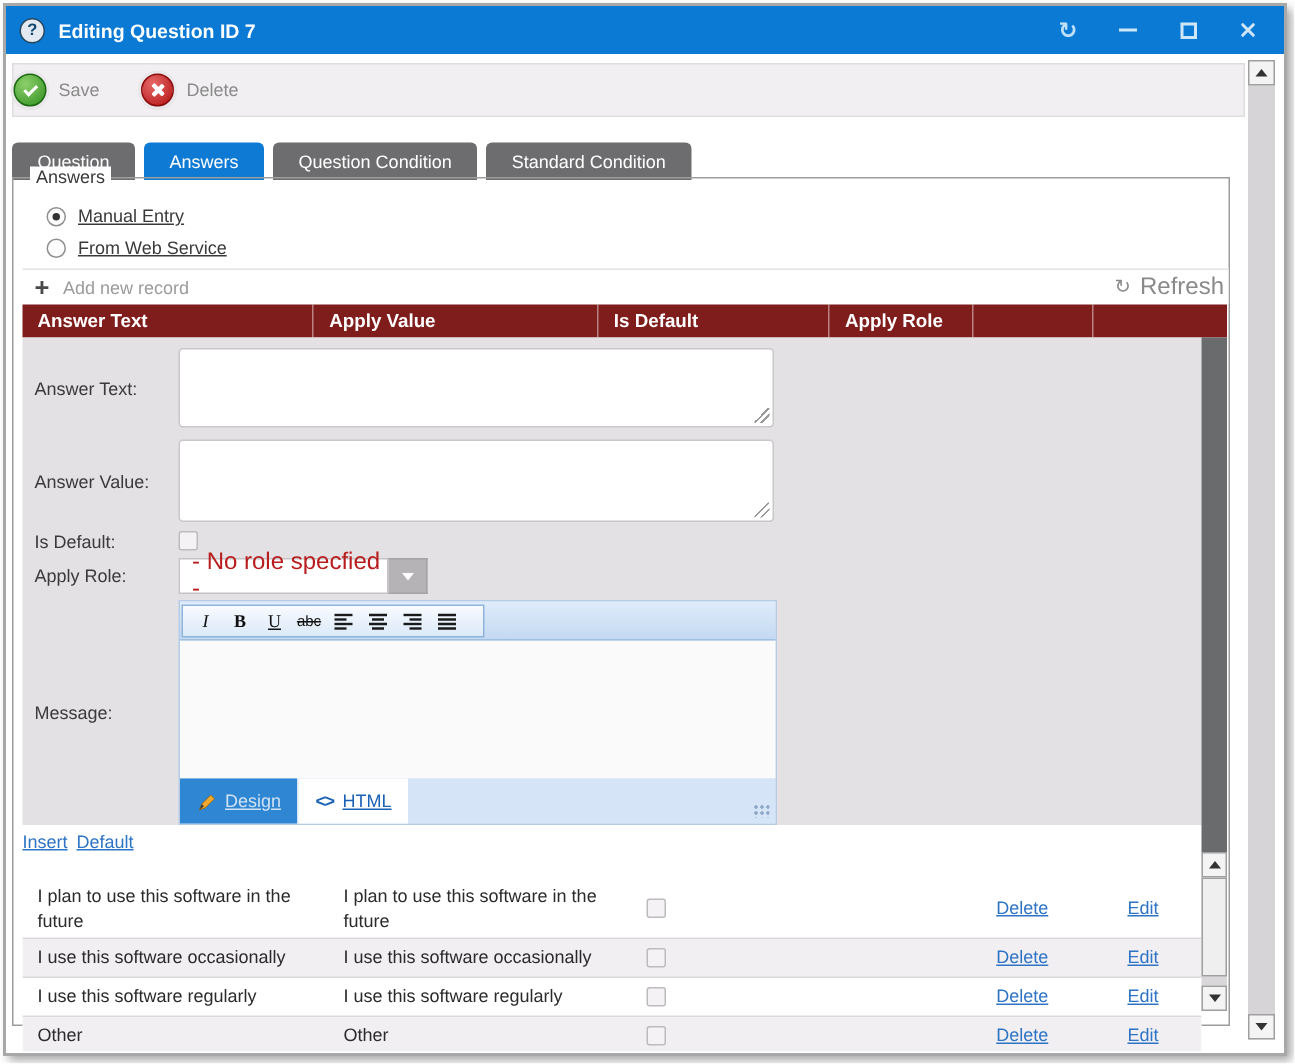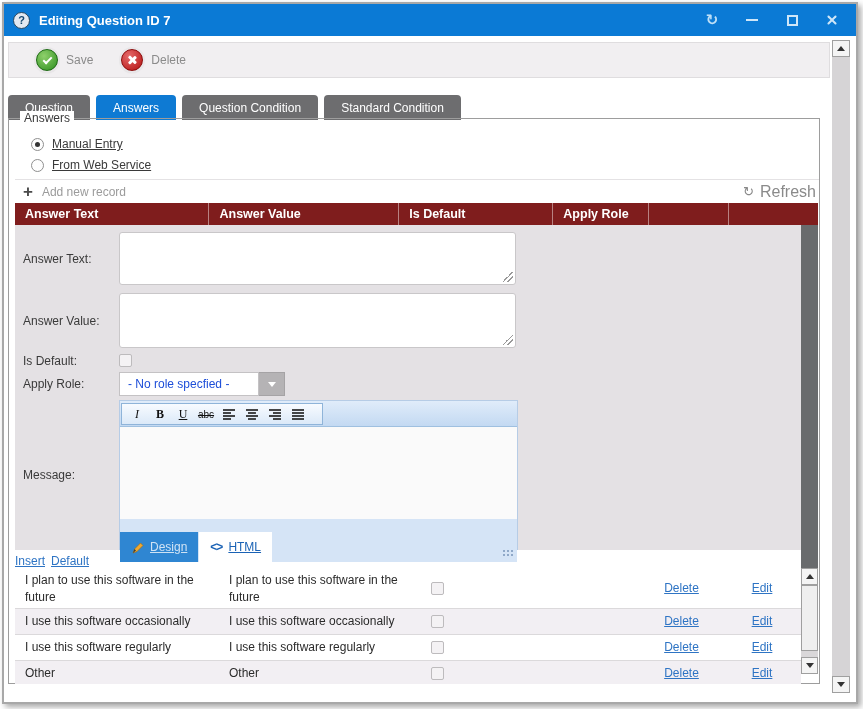--- a/index.html
+++ b/index.html
@@ -23,21 +23,21 @@
   .min-bar { width:12px; height:2px; background:#cfe6f8; }
   .max-box { width:11px; height:11px; border:2px solid #cfe6f8; }
   .cross { position:relative; width:12px; height:12px; }
   .cross::before, .cross::after { content:""; position:absolute; left:5px; top:0; width:2px; height:12px;
                                   background:#cfe6f8; border-radius:1px; }
   .cross::before { transform:rotate(45deg); }
   .cross::after  { transform:rotate(-45deg); }
 
   
   .toolbar { position:absolute; left:4px; top:38px; width:822px; height:36px; background:#f1eff1;
-             border:1px solid #dfdddf; display:flex; align-items:center; gap:28px; padding-left:27px; }
+             border:1px solid #dfdddf; display:flex; align-items:center; gap:28px; padding-left:0; }
   .tool-btn { display:flex; align-items:center; gap:8px; }
   .tool-icon { width:22px; height:22px; border-radius:50%; display:flex; align-items:center;
                justify-content:center; box-shadow:0 0 0 2px #e9e7e9, 0 1px 2px rgba(0,0,0,.35); }
   .save-icon { background:radial-gradient(circle at 35% 30%, #8ed06b, #2e8f1f); border:1px solid #1c6a12; }
   .delete-icon { background:radial-gradient(circle at 35% 30%, #e66a6a, #b31010); border:1px solid #8c0b0b; }
   .check-shape { width:9px; height:5px; border-left:2px solid #fff; border-bottom:2px solid #fff;
                  transform:rotate(-45deg); margin-top:-2px; }
   .x-shape { position:relative; width:10px; height:10px; }
   .x-shape::before, .x-shape::after { content:""; position:absolute; left:4px; top:0; width:2.5px;
                                       height:10px; background:#fff; border-radius:1px; }
@@ -77,53 +77,53 @@
 
   
   .formbg { position:absolute; left:6px; top:106px; width:786px; height:325px; background:#e4e1e4; }
   .darkstrip { position:absolute; left:792px; top:106px; width:17px; height:343px; background:#696b6d; }
   .flabel { position:absolute; left:8px; display:flex; align-items:center; font-size:12px; color:#3a3a3a; }
   .tbox { position:absolute; left:104px; width:397px; background:#fff; border:1px solid #c9c7c9; border-radius:3px; }
   .corner { position:absolute; right:2px; bottom:2px; width:10px; height:10px;
             background:linear-gradient(135deg, transparent 0 45%, #999 45% 53%, transparent 53% 68%, #999 68% 76%, transparent 76%); }
   .cb { width:13px; height:13px; background:#f4f2f4; border:1px solid #bdbbbd; border-radius:2px; }
   .dd { position:absolute; left:104px; top:147px; height:24px; display:flex; }
-  .dd-field { width:140px; height:24px; background:#fff; border:1px solid #c4c2c4; font-size:12px; color:#1d4ed8;
+  .dd-field { width:140px; height:24px; background:#fff; border:1px solid #c4c2c4; font-size:16px; color:#b91c1c;
               display:flex; align-items:center; padding-left:8px; }
   .dd-btn { width:26px; height:24px; background:#b5b3b5; border:1px solid #a5a3a5; border-left:none;
             display:flex; align-items:center; justify-content:center; }
   .tri-down-sm { width:0; height:0; border-left:4px solid transparent; border-right:4px solid transparent;
                  border-top:5px solid #fff; }
 
   
   .editor { position:absolute; left:104px; top:175px; width:399px; height:150px; border:1px solid #b6cce6;
             background:#d5e4f6; }
   .ed-toolbar { position:relative; height:26px; background:linear-gradient(#e0ecfa, #c3d9f2);
                 border-bottom:1px solid #9fc0e0; }
   .ed-group { position:absolute; left:1px; top:2px; height:22px; width:202px;
               background:linear-gradient(#f8fbff, #dbe9f8); border:1px solid #8fb4d9;
               display:flex; align-items:center; padding:0 4px; gap:1px; }
   .edbtn { width:22px; height:18px; display:flex; align-items:center; justify-content:center;
            font-size:12px; color:#111; }
   .ser { font-family:"Liberation Serif", serif; }
   .ed-content { height:92px; background:#fafafa; }
-  .ed-footer { position:relative; height:30px; background:#d5e4f6; display:flex;margin-top:13px; }
+  .ed-footer { position:relative; height:30px; background:#d5e4f6; display:flex; }
   .ed-tab { display:flex; align-items:center; gap:6px; padding:0 11px; font-size:12px; background:#fff; }
   .ed-tab .ed-tab-label { color:#1a62b5; text-decoration:underline; }
   .ed-tab.active { background:#2f86d2; }
   .ed-tab.active .ed-tab-label { color:#cfe2f4; }
   .ed-tab + .ed-tab { margin-left:1px; }
   .code-glyph { color:#1a62b5; font-weight:bold; font-size:12px; letter-spacing:-1px; }
   .grip { position:absolute; right:4px; bottom:4px; width:11px; height:9px;
           background-image:radial-gradient(#8fa8c8 1px, transparent 1.3px); background-size:4px 4px; }
 
   
   .insertrow { position:absolute; left:6px; top:434px; height:16px; display:flex; gap:6px; align-items:center; }
   .link { font-size:12px; color:#2e74c4; text-decoration:underline; }
-  .rows { position:absolute; left:6px; top:450px; width:786px; height:115px; overflow:hidden; background:#fff; }
+  .rows { position:absolute; left:6px; top:467px; width:786px; height:115px; overflow:hidden; background:#fff; }
   .row { display:flex; border-bottom:1px solid #dbd9db; background:#fff; }
   .row.alt { background:#f2eff3; }
   .rcell { font-size:12px; color:#2b2b2b; padding:4px 8px 4px 10px; line-height:1.35; display:flex; align-items:center; }
   .rc1{width:204px;} .rc2{width:200px;} .rc3{width:120px; padding-left:12px;} .rc4{width:101px;}
   .rc5{width:83px; justify-content:center; padding:0;} .rc6{width:78px; justify-content:center; padding:0;}
   .r-tall { height:40px; } .r-std { height:26px; }
   .rcell.txt { align-items:center; }
 
   
   .sb-track-inner { position:absolute; left:792px; top:449px; width:17px; height:106px; background:#d9d7d9; }
@@ -203,21 +203,21 @@
           <span class="addlabel">Add new record</span>
         </div>
         <div class="refreshbtn">
           <span class="uni refresh-gray">↻</span>
           <span class="refreshlabel">Refresh</span>
         </div>
       </div>
 
       <div class="gridheader">
         <div class="hcell hc1">Answer Text</div>
-        <div class="hcell hc2">Answer Value</div>
+        <div class="hcell hc2">Apply Value</div>
         <div class="hcell hc3">Is Default</div>
         <div class="hcell hc4">Apply Role</div>
         <div class="hcell hc5"></div>
         <div class="hcell hc6"></div>
       </div>
 
       <div class="formbg">
         <div class="flabel" style="top:7px; height:53px;">Answer Text:</div>
         <div class="tbox" style="top:7px; height:53px;">
           <span class="corner"></span>

